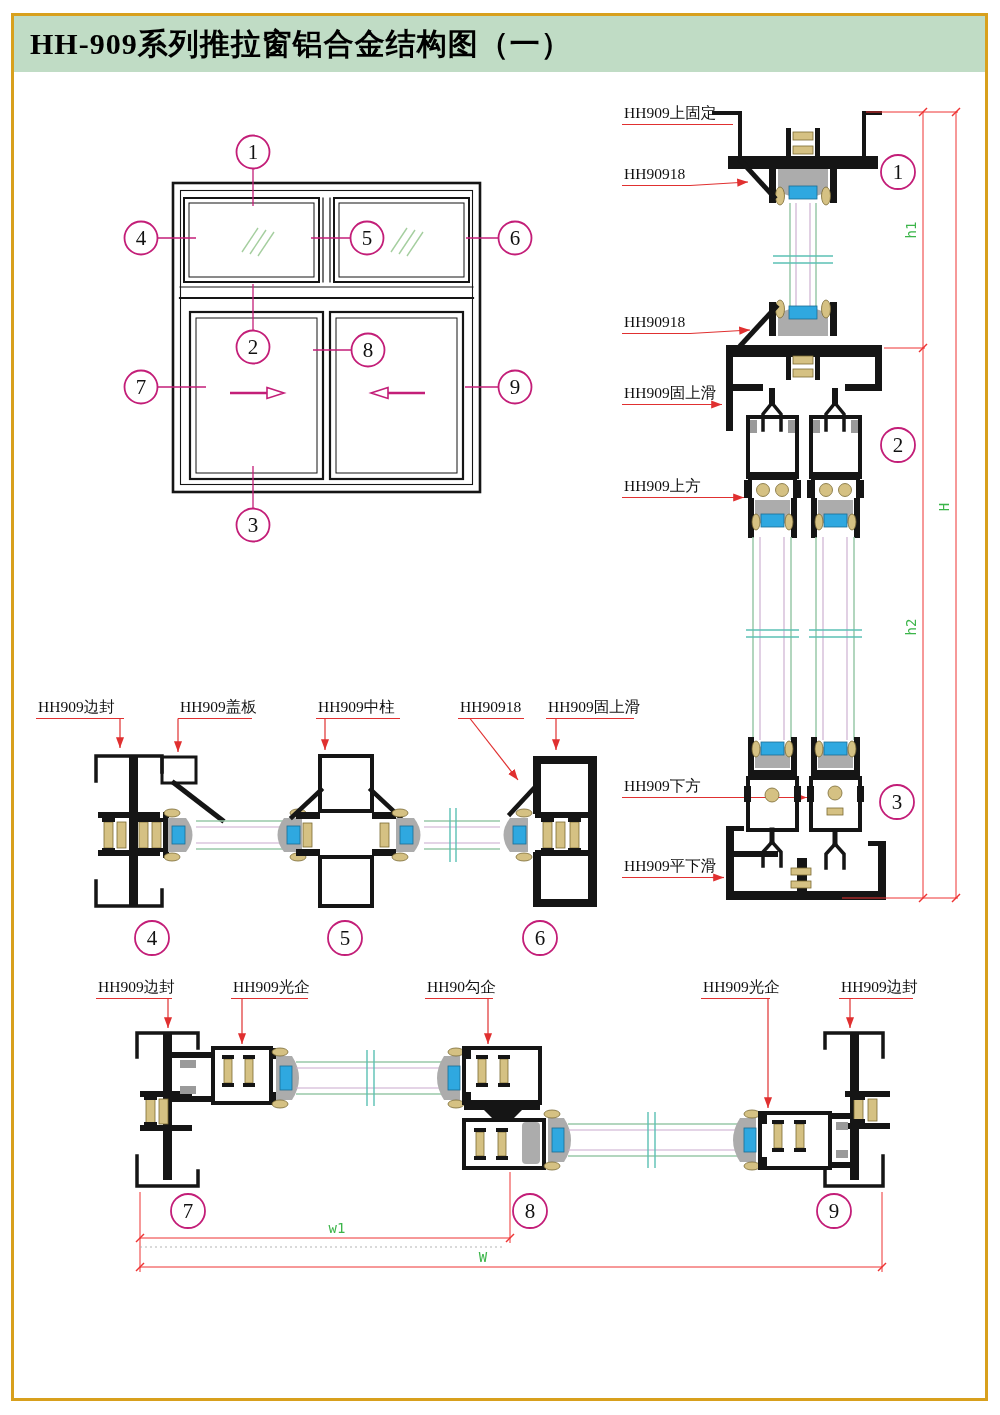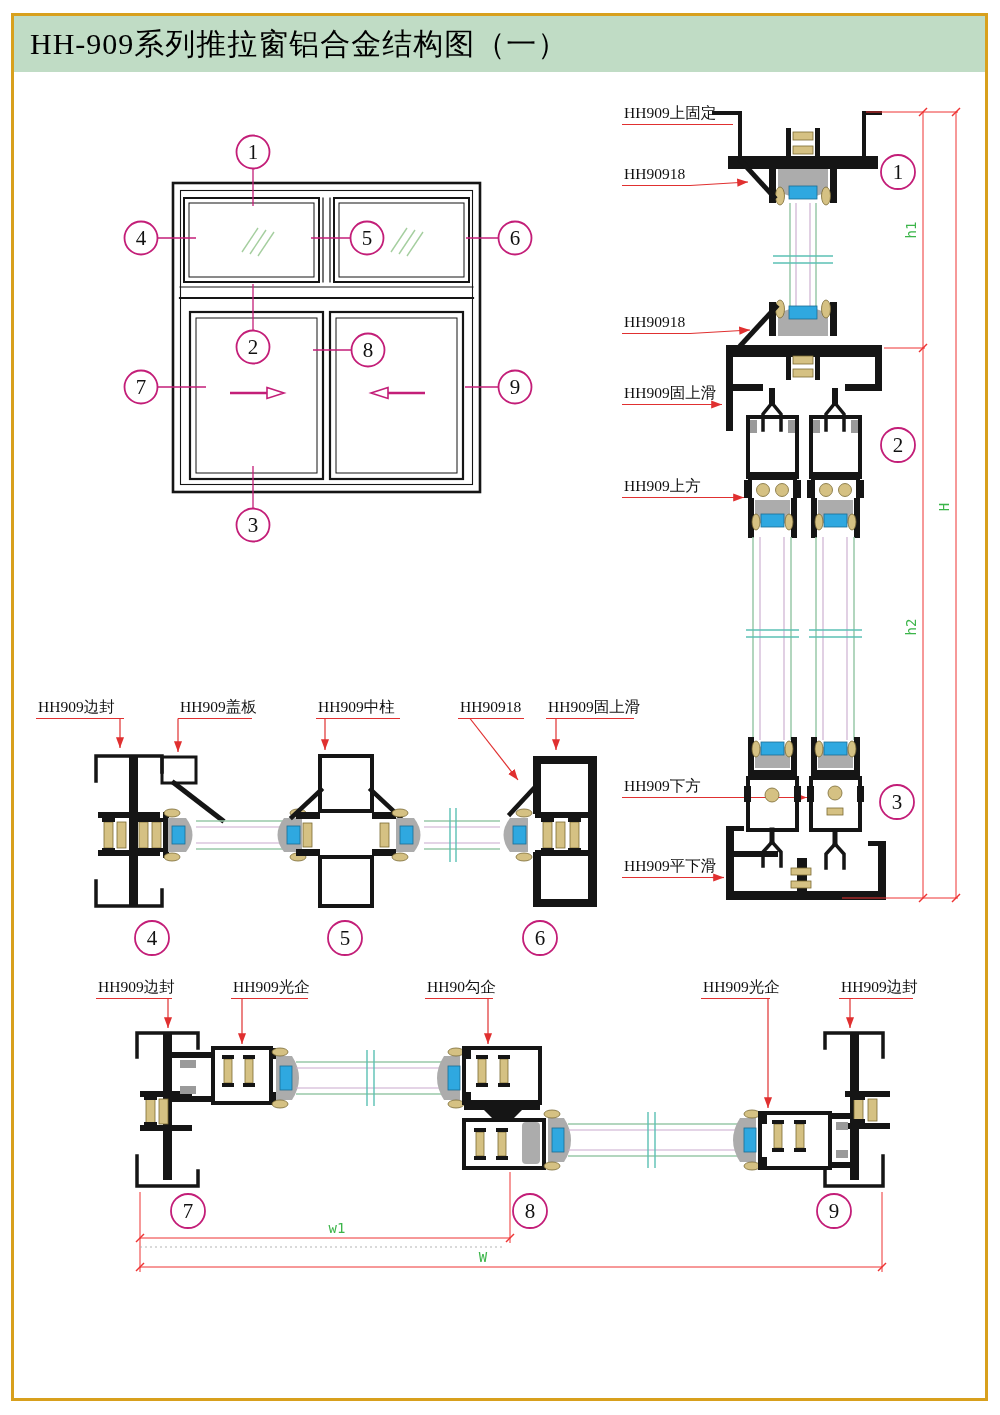--- a/index.html
+++ b/index.html
@@ -2,21 +2,21 @@
 <html><head>
 <meta charset="utf-8">
 <style>
   html,body{margin:0;padding:0;background:#fff;}
   .page{position:relative;width:1000px;height:1415px;background:#fff;overflow:hidden;
         font-family:"Liberation Serif","DejaVu Serif",serif;}
   .frame{position:absolute;left:11px;top:13px;right:12px;bottom:14px;
          border:3px solid #D8A01D;pointer-events:none;}
   .titleband{position:absolute;left:14px;right:15px;top:16px;height:56px;
              background:#C0DCC5;display:flex;align-items:center;}
-  .title{font-weight:normal;font-size:30px;color:#000;padding-left:16px;letter-spacing:1px;
+  .title{font-weight:bold;font-size:30px;color:#000;padding-left:16px;letter-spacing:1px;
          font-family:"Liberation Serif","DejaVu Serif",serif;}
   svg.drawing{position:absolute;left:0;top:0;width:1000px;height:1415px;}
 
   .blk{stroke:#151515;fill:none;stroke-linecap:square;}
   .fillb{fill:#151515;stroke:none;}
   .lbl{font:15.5px "Liberation Serif","DejaVu Serif",serif;fill:#101010;}
   .lead{stroke:#E03030;stroke-width:1.2;fill:none;}
   .dim{stroke:#EE3333;stroke-width:1;fill:none;}
   .dimtick{stroke:#EE3333;stroke-width:1.4;}
   .dimtxt{font:14px "DejaVu Sans Mono","Liberation Mono",monospace;fill:#3CB54A;text-anchor:middle;}

